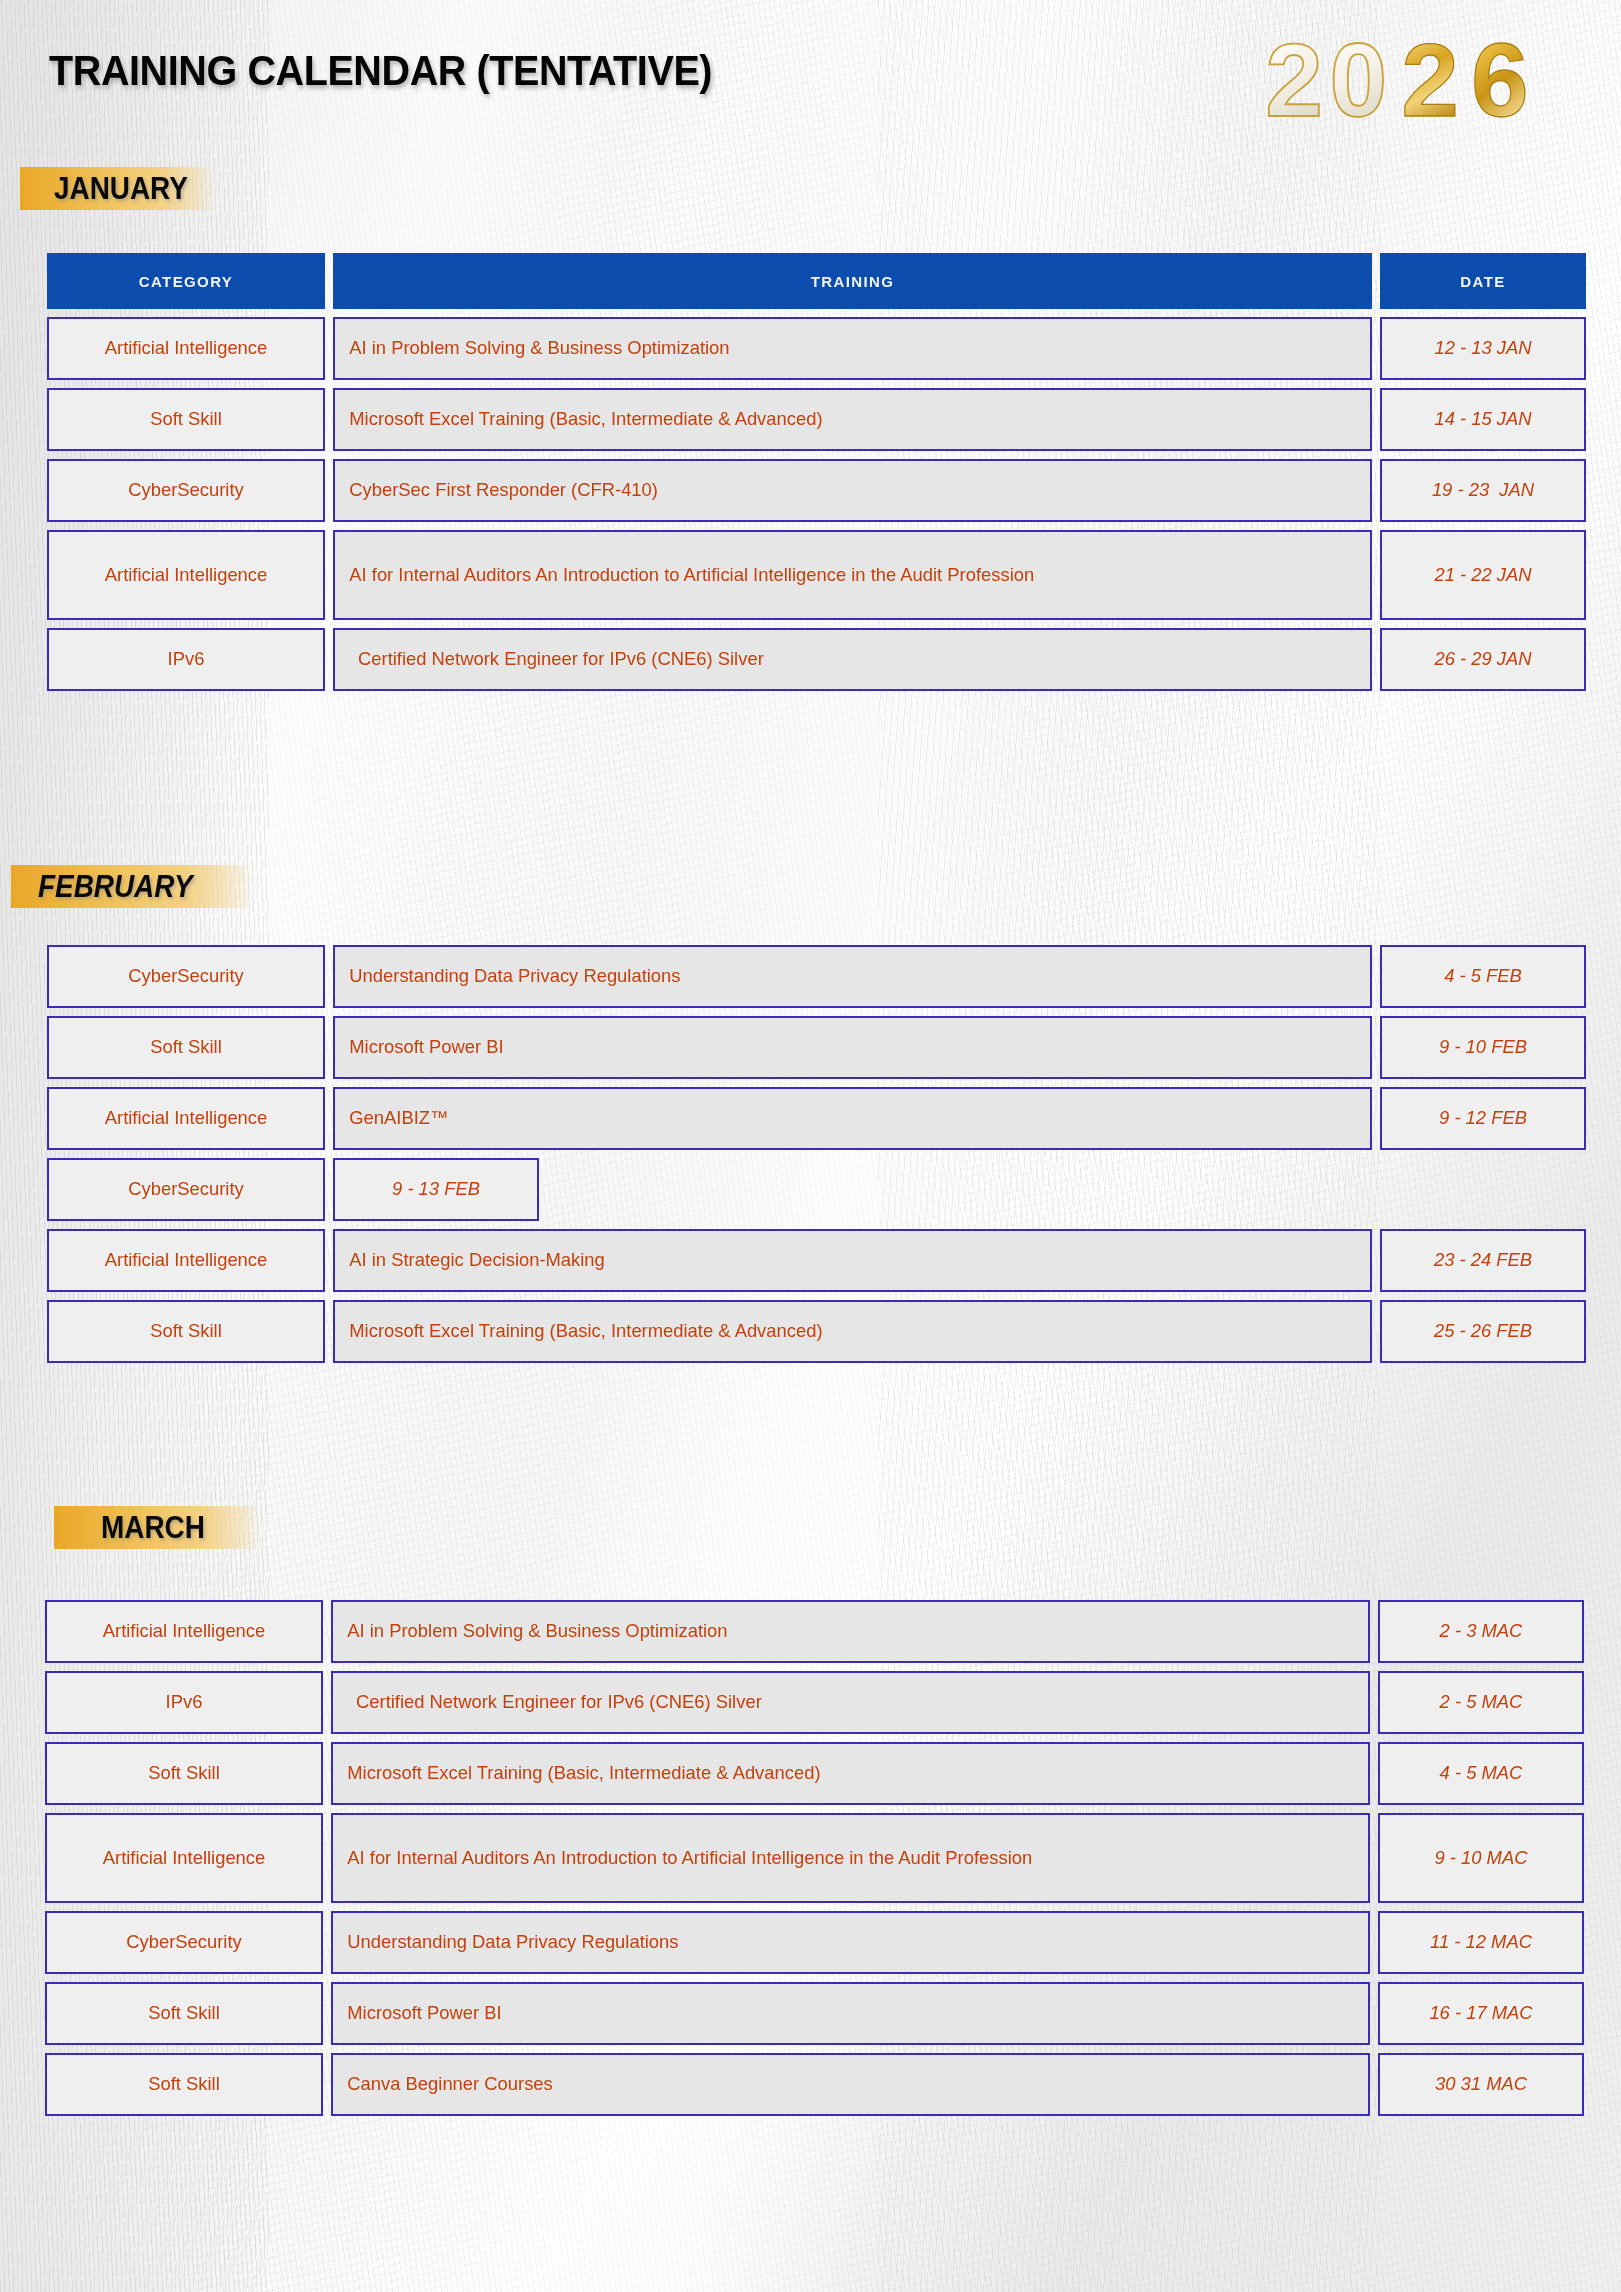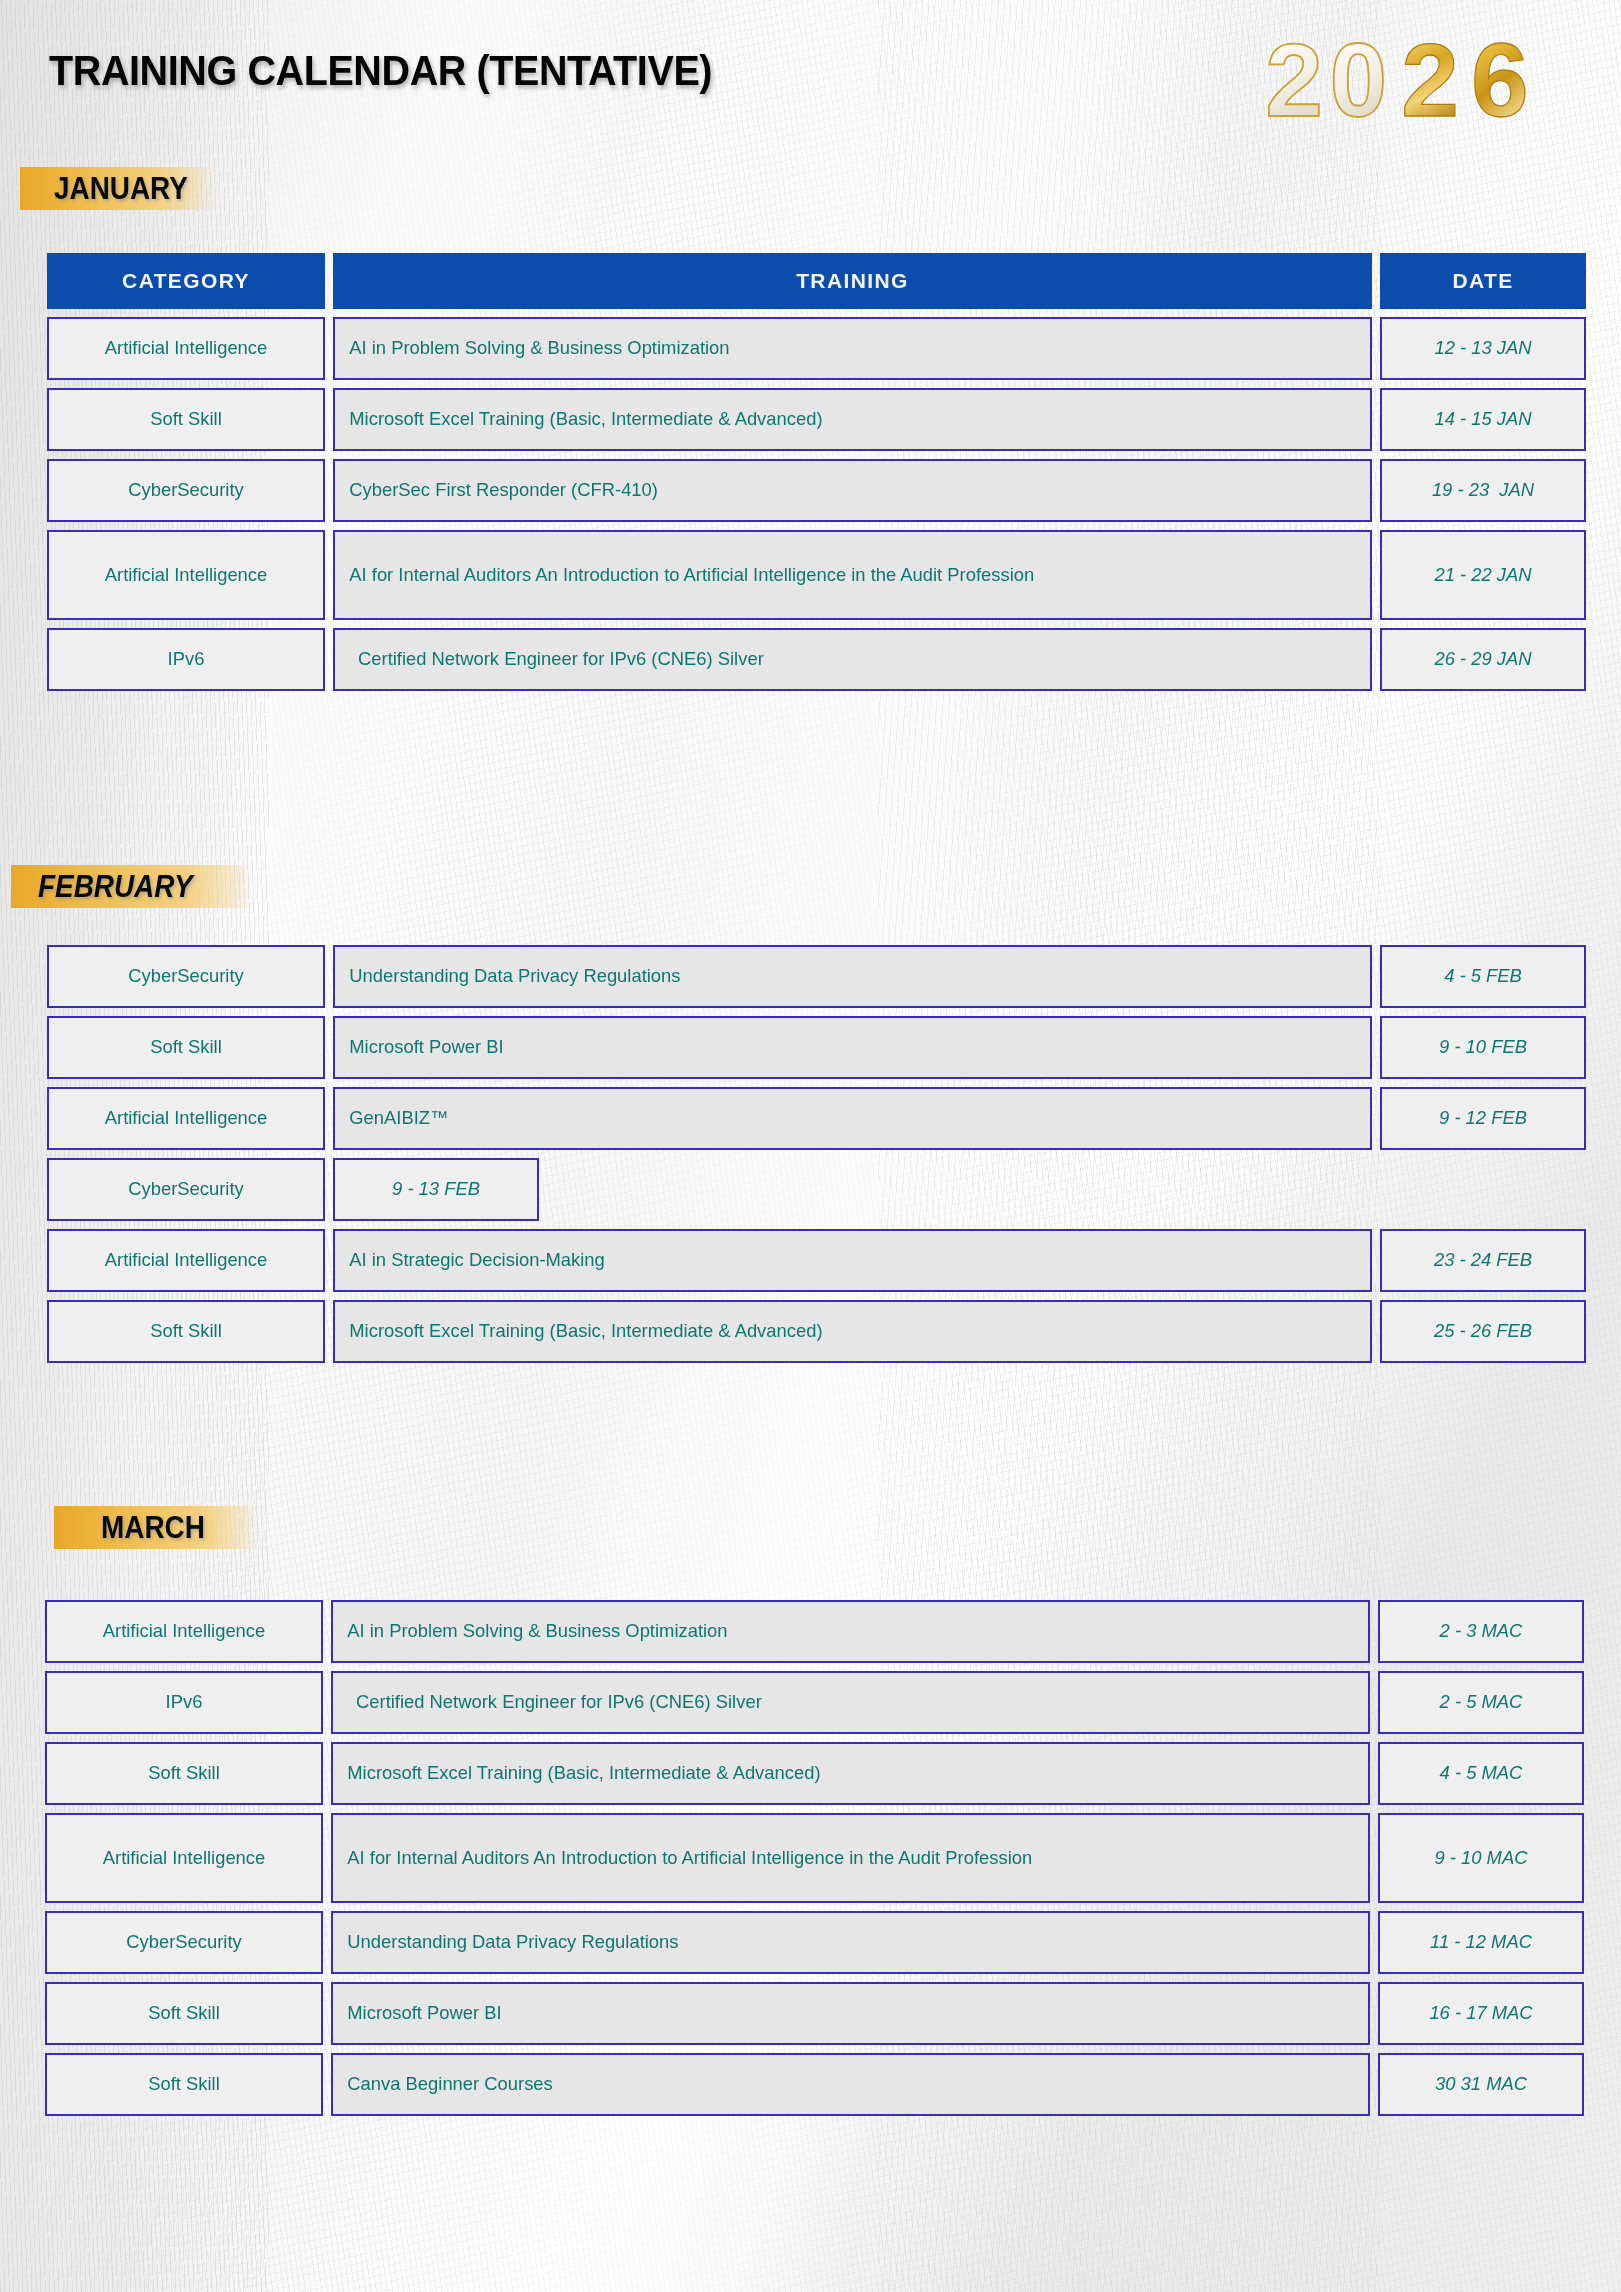--- a/index.html
+++ b/index.html
@@ -80,33 +80,33 @@
 
   
   .table{
     position:absolute;
     z-index:4;
   }
   .thead{ display:flex; gap:8px; margin-bottom:8px; }
   .th{
     background:#0c4cad;
     color:#f2f4f8;
-    font-size:21px;
+    font-size:15px;
     font-weight:bold;
     letter-spacing:1.4px;
     display:flex; align-items:center; justify-content:center;
     height:56px;
   }
   .row{ display:flex; gap:8px; margin-bottom:8px; }
   .cell{
     border:2.2px solid #3a2bb8;
     background:#efefef;
     display:flex; align-items:center;
     font-size:18.4px;
-    color:#0f766e;
+    color:#c2410c;
     line-height:1.42;
   }
   .cell.cat{ justify-content:center; text-align:center; padding:3.6px 5.4px; }
   .cell.train{ background:#e6e6e6; padding:3.6px 14.3px; }
   .cell.train.indent{ padding-left:23px; }
   .cell.date{ justify-content:center; text-align:center; padding:3.6px 3.6px; white-space:pre;font-style:italic; }
 
   
   .c-cat{ width:278px; }
   .c-train{ width:1039px; }

